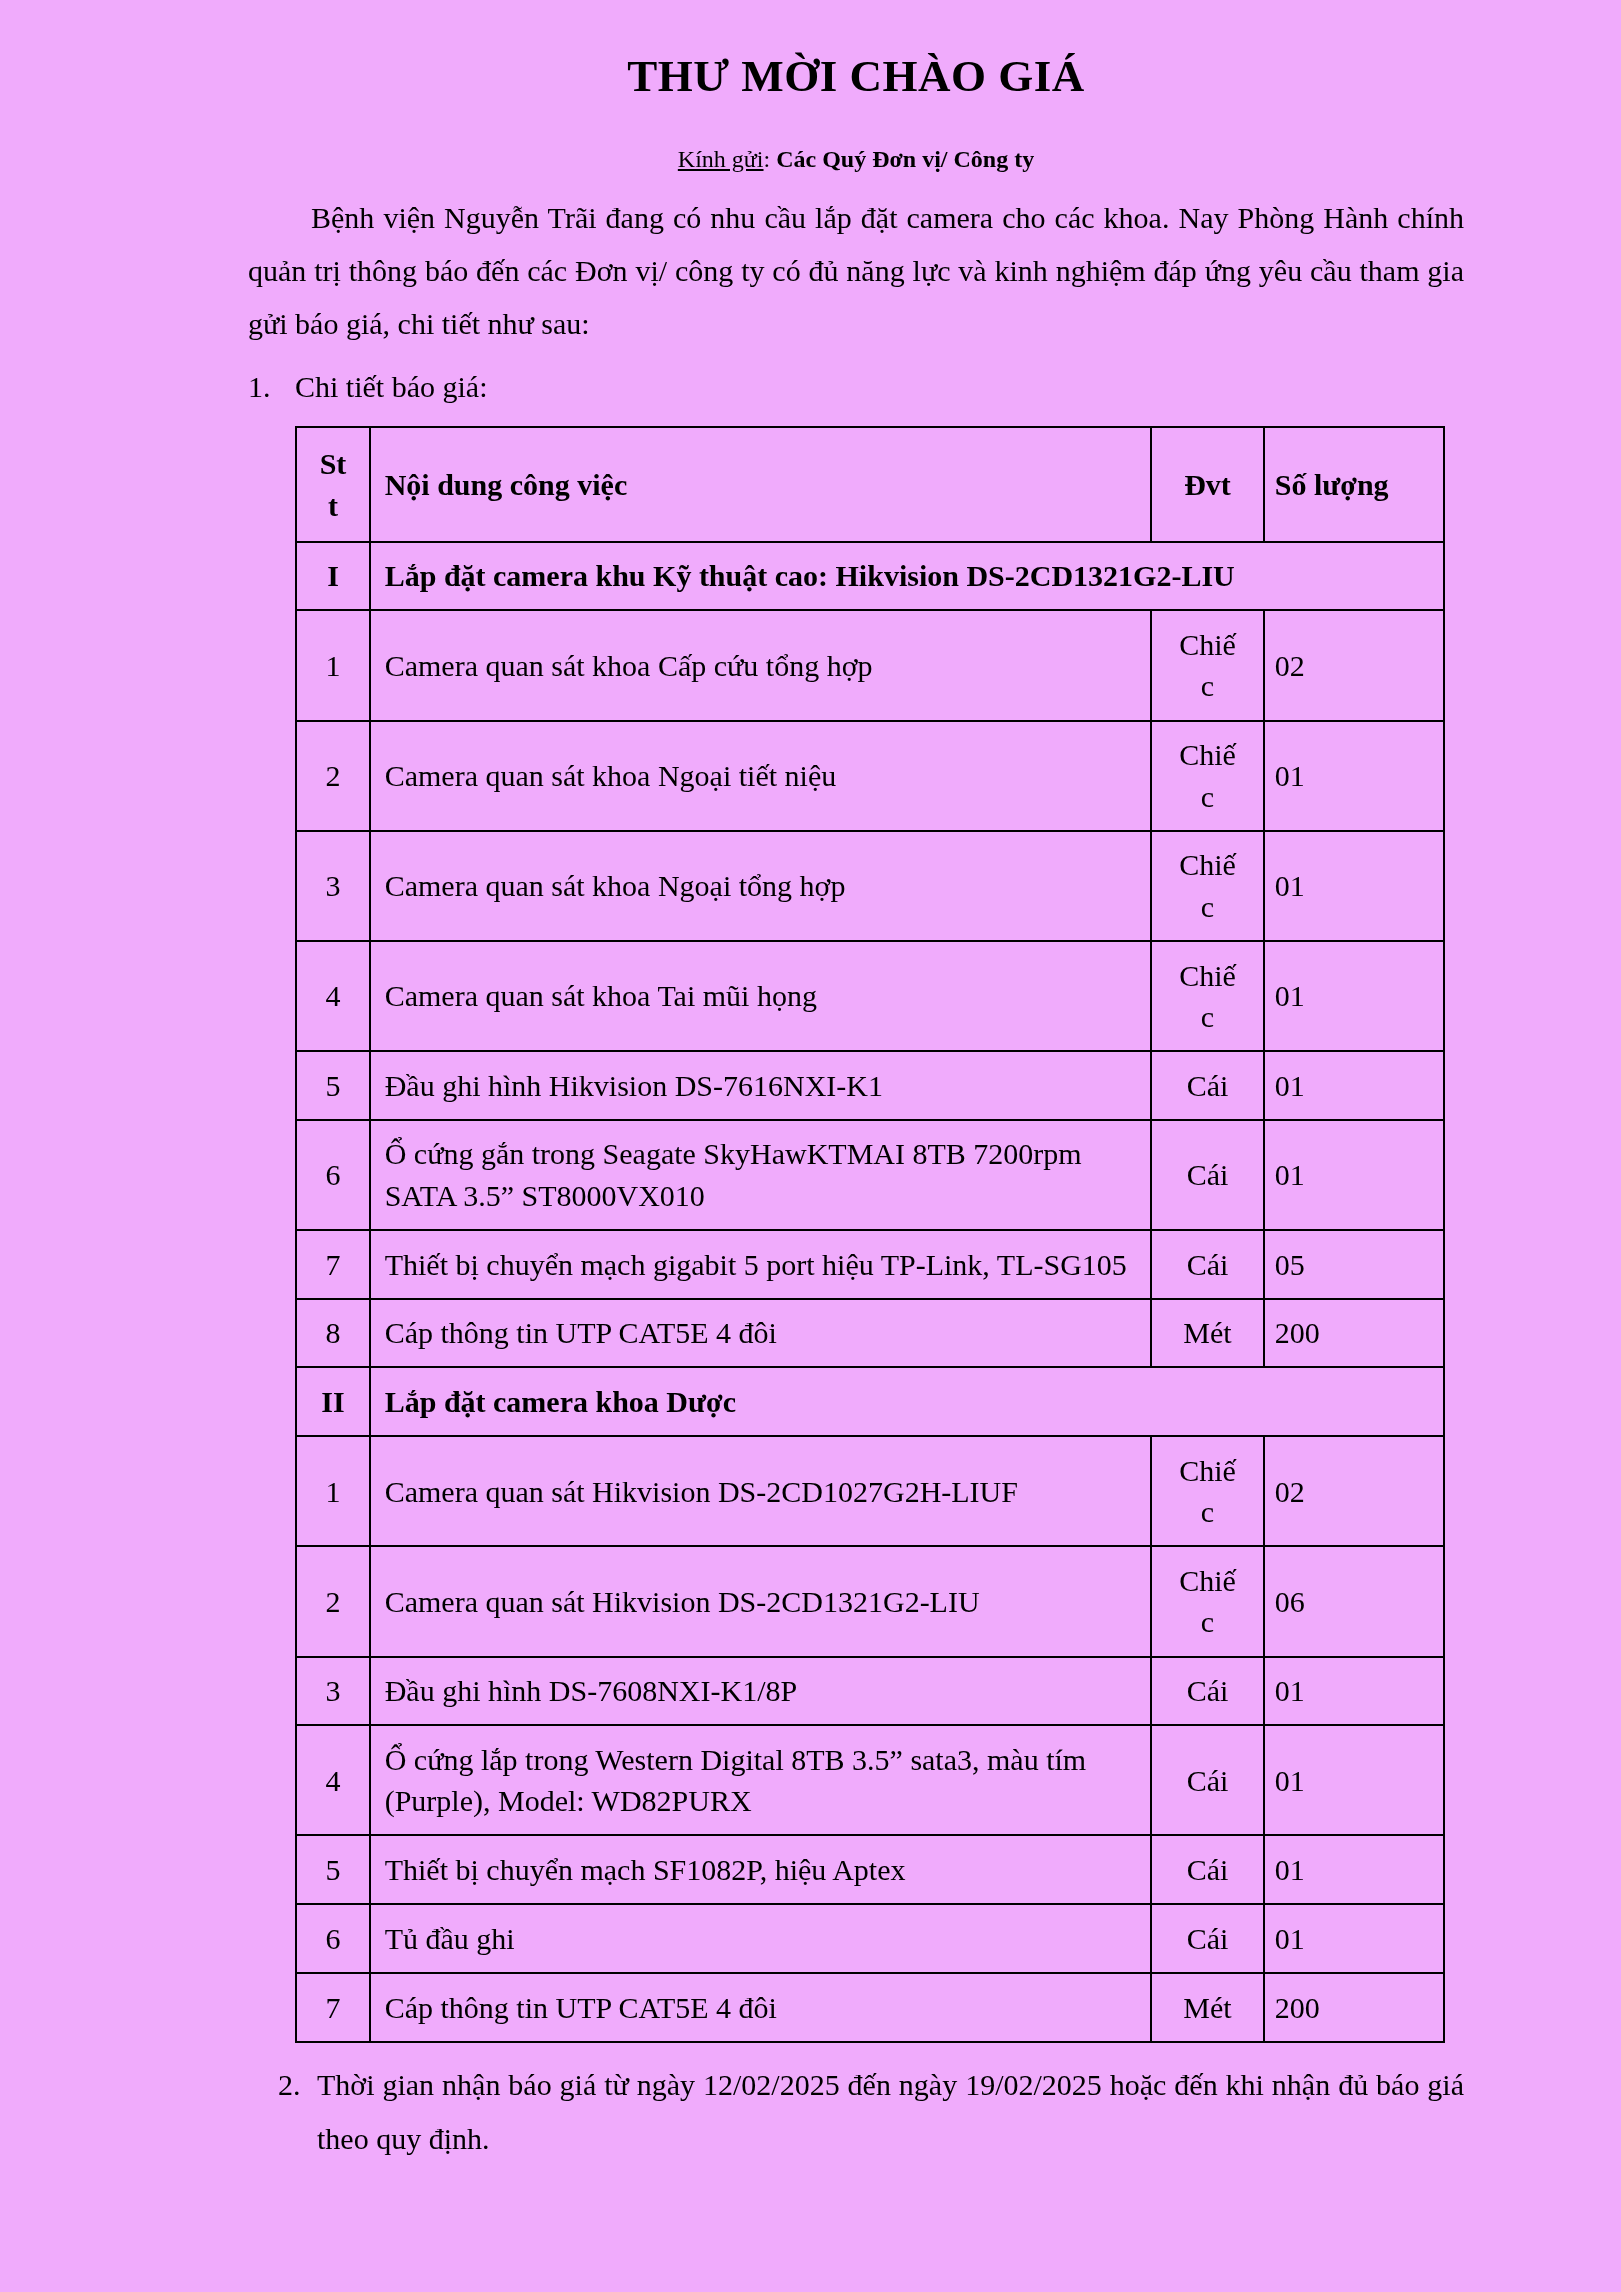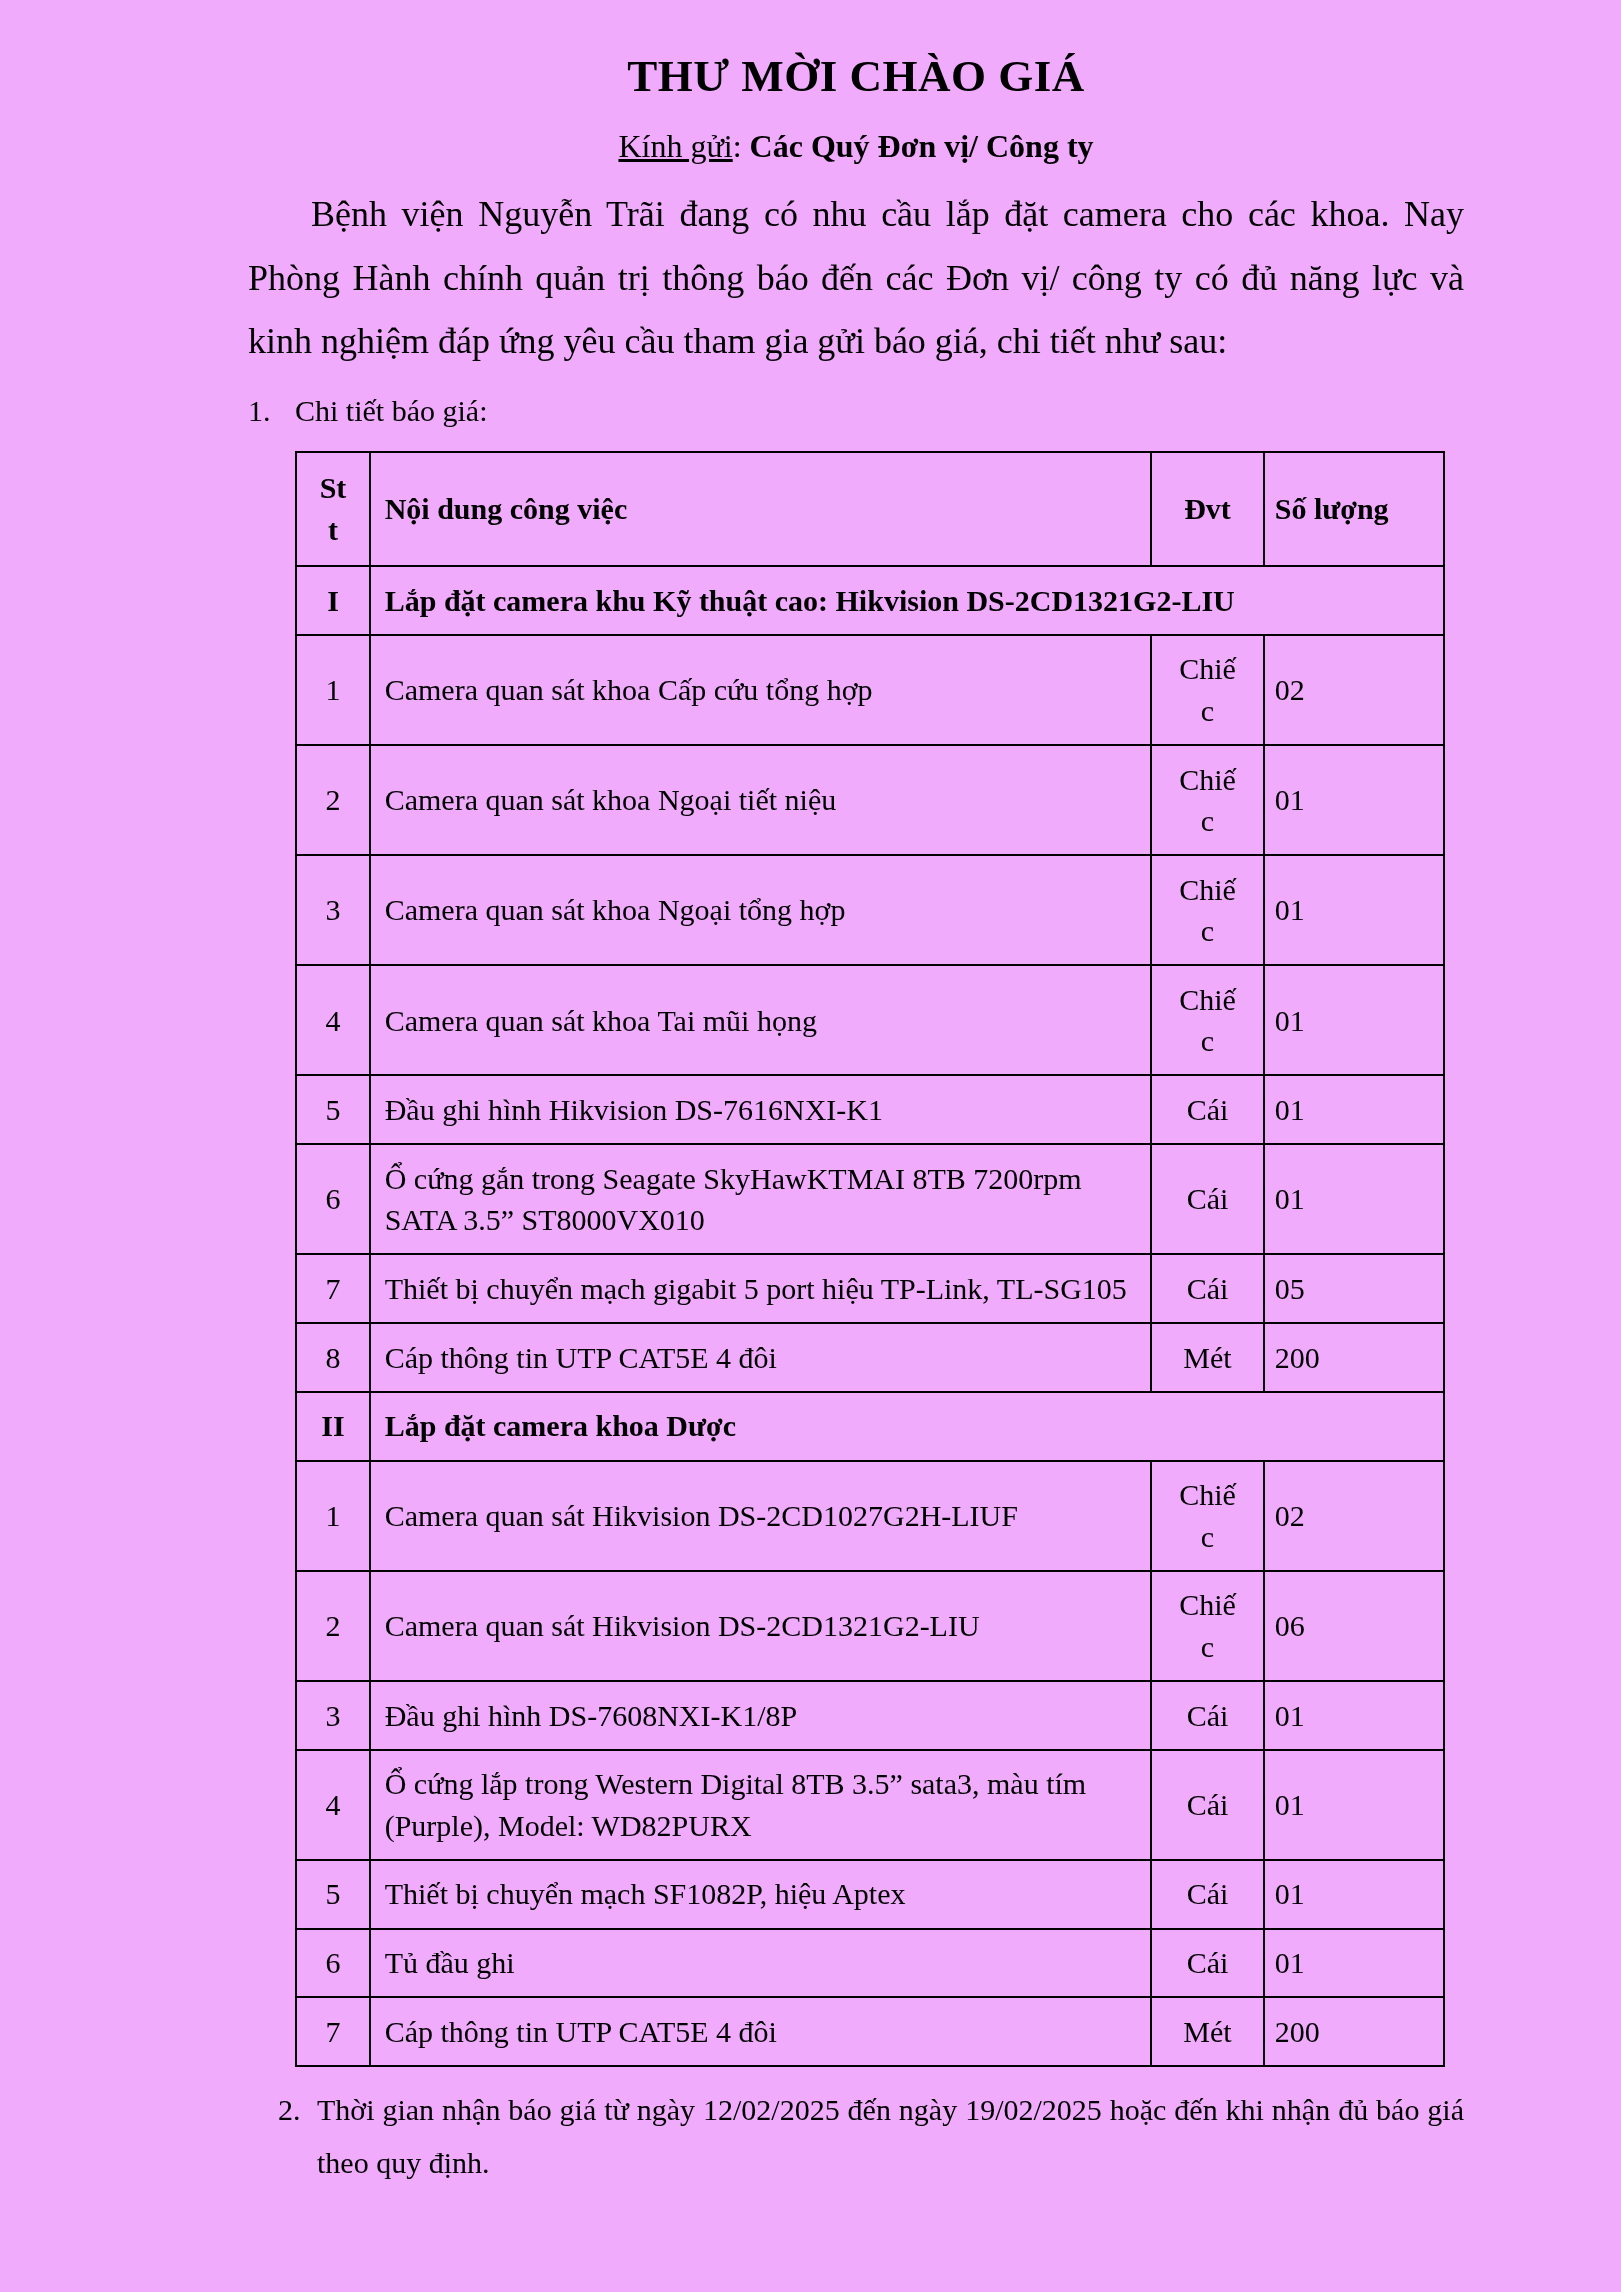--- a/index.html
+++ b/index.html
@@ -16,30 +16,30 @@
   }
   .doc-title {
     text-align: center;
     font-size: 45px;
     font-weight: bold;
     line-height: 1.15;
     letter-spacing: 0.5px;
   }
   .salutation {
     text-align: center;
-    margin-top: 23px;
-    font-size: 32px;
+    margin-top: 41px;
+    font-size: 24px;
     line-height: 1.3;
   }
   .salutation .greet { text-decoration: underline; font-weight: normal; }
   .salutation .colon { font-weight: normal; }
   .salutation .recipient { font-weight: bold; }
   .intro {
     margin-top: 15.7px;
-    font-size: 36px;
+    font-size: 30px;
     line-height: 1.77;
     text-align: justify;
     text-indent: 63px;
   }
   .list-item {
     font-size: 30px;
     line-height: 1.77;
     text-align: justify;
   }
   .list-item-1 { margin-top: 9.8px; padding-left: 47px; text-indent: -47px; }

